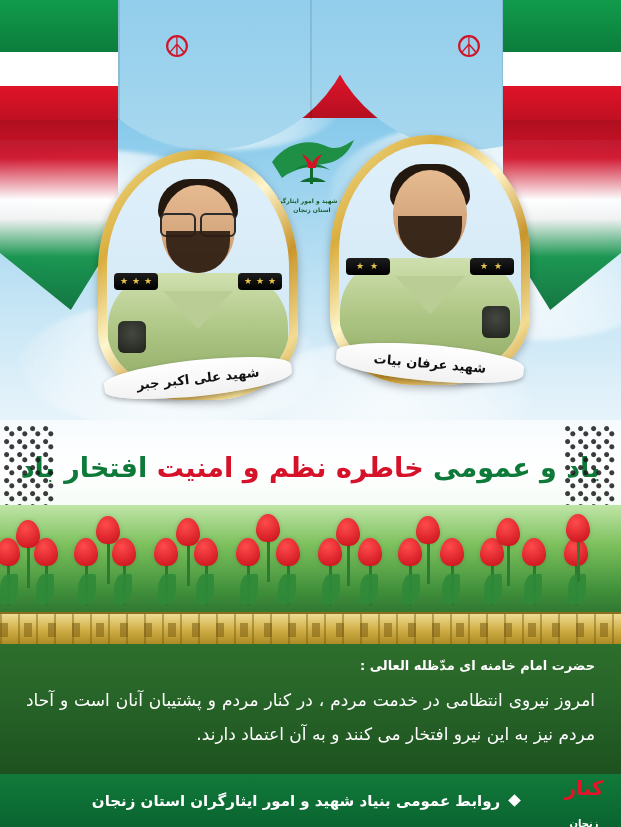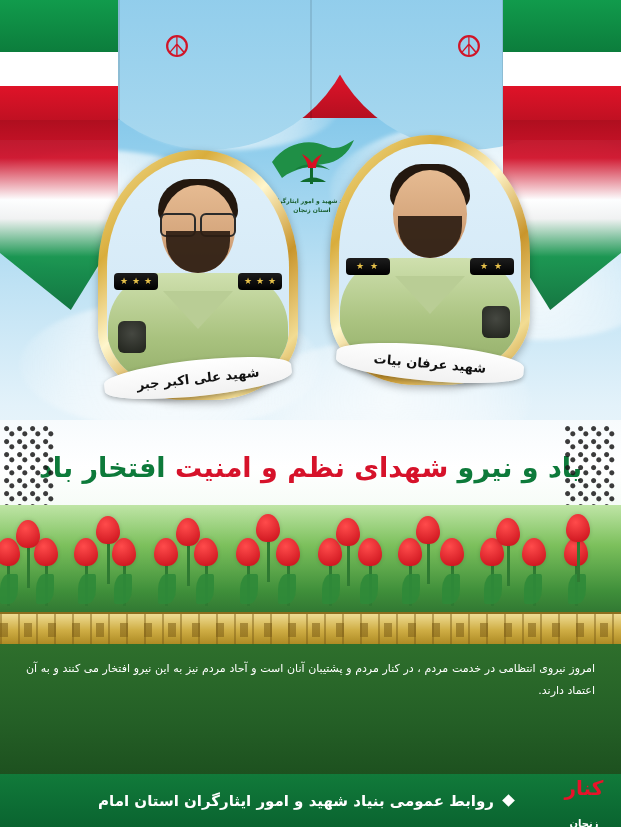--- a/index.html
+++ b/index.html
@@ -240,21 +240,21 @@
     position:absolute;left:0;top:644px;width:621px;height:130px;
     background:linear-gradient(180deg,#2e6f2c 0%,#245f26 60%,#1d511f 100%);
     color:#ffffff;
     padding:14px 26px 0 26px;
     box-sizing:border-box;
   }
   .quote-title{
     font-size:13px;font-weight:bold;color:#ffffff;margin-bottom:10px;
   }
   .quote-body{
-    font-size:11px;line-height:2.0;color:#ffffff;text-align:justify;
+    font-size:17px;line-height:2.0;color:#ffffff;text-align:justify;
   }
 
   
   .footer{
     position:absolute;left:0;top:774px;width:621px;height:53px;
     background:linear-gradient(180deg,#117a3a,#0a6430);
     display:flex;align-items:center;justify-content:center;
   }
   .footer-text{
     font-size:15px;font-weight:bold;color:#ffffff;
@@ -386,22 +386,22 @@
       <div class="ribbon-body">
         <div class="ribbon-text">شهید عرفان بیات</div>
       </div>
     </div>
   </div>
 
   <div class="title-band">
     <div class="corner-orn orn-r"></div>
     <div class="corner-orn orn-l"></div>
     <div class="title-text">
-      <span>یاد و نیرو</span>
-      <span class="hl">شهدای نظم و امنیت</span>
+      <span>یاد و عمومی</span>
+      <span class="hl">خاطره نظم و امنیت</span>
       <span>افتخار باد</span>
     </div>
   </div>
 
   <div class="field">
     <div class="tulip" style="left:8px;">
         <i class="stem"></i>
         <i class="leaf" style="left:-8px;"></i>
         <i class="bloom"></i>
       </div>
@@ -506,25 +506,26 @@
       </div>
     <div class="tulip" style="left:578px;bottom:38px;">
         <i class="stem"></i>
         <i class="bloom"></i>
       </div>
   </div>
 
   <div class="orn-band"></div>
 
   <div class="quote-area">
+    <div class="quote-title">حضرت امام خامنه ای مدّظله العالی :</div>
     <div class="quote-body">امروز نیروی انتظامی در خدمت مردم ، در کنار مردم و پشتیبان آنان است و آحاد مردم نیز به این نیرو  افتخار می کنند و به آن اعتماد دارند.</div>
   </div>
 
   <div class="footer">
     <span class="footer-diamond"></span>
-    <span class="footer-text">روابط عمومی بنیاد شهید و امور ایثارگران استان امام</span>
+    <span class="footer-text">روابط عمومی بنیاد شهید و امور ایثارگران استان زنجان</span>
     <div class="footer-logo">
       <div class="fl-mark">کنار</div>
       <div class="fl-sub">زنجان</div>
     </div>
   </div>
 
 </div>
 
 </body></html>

